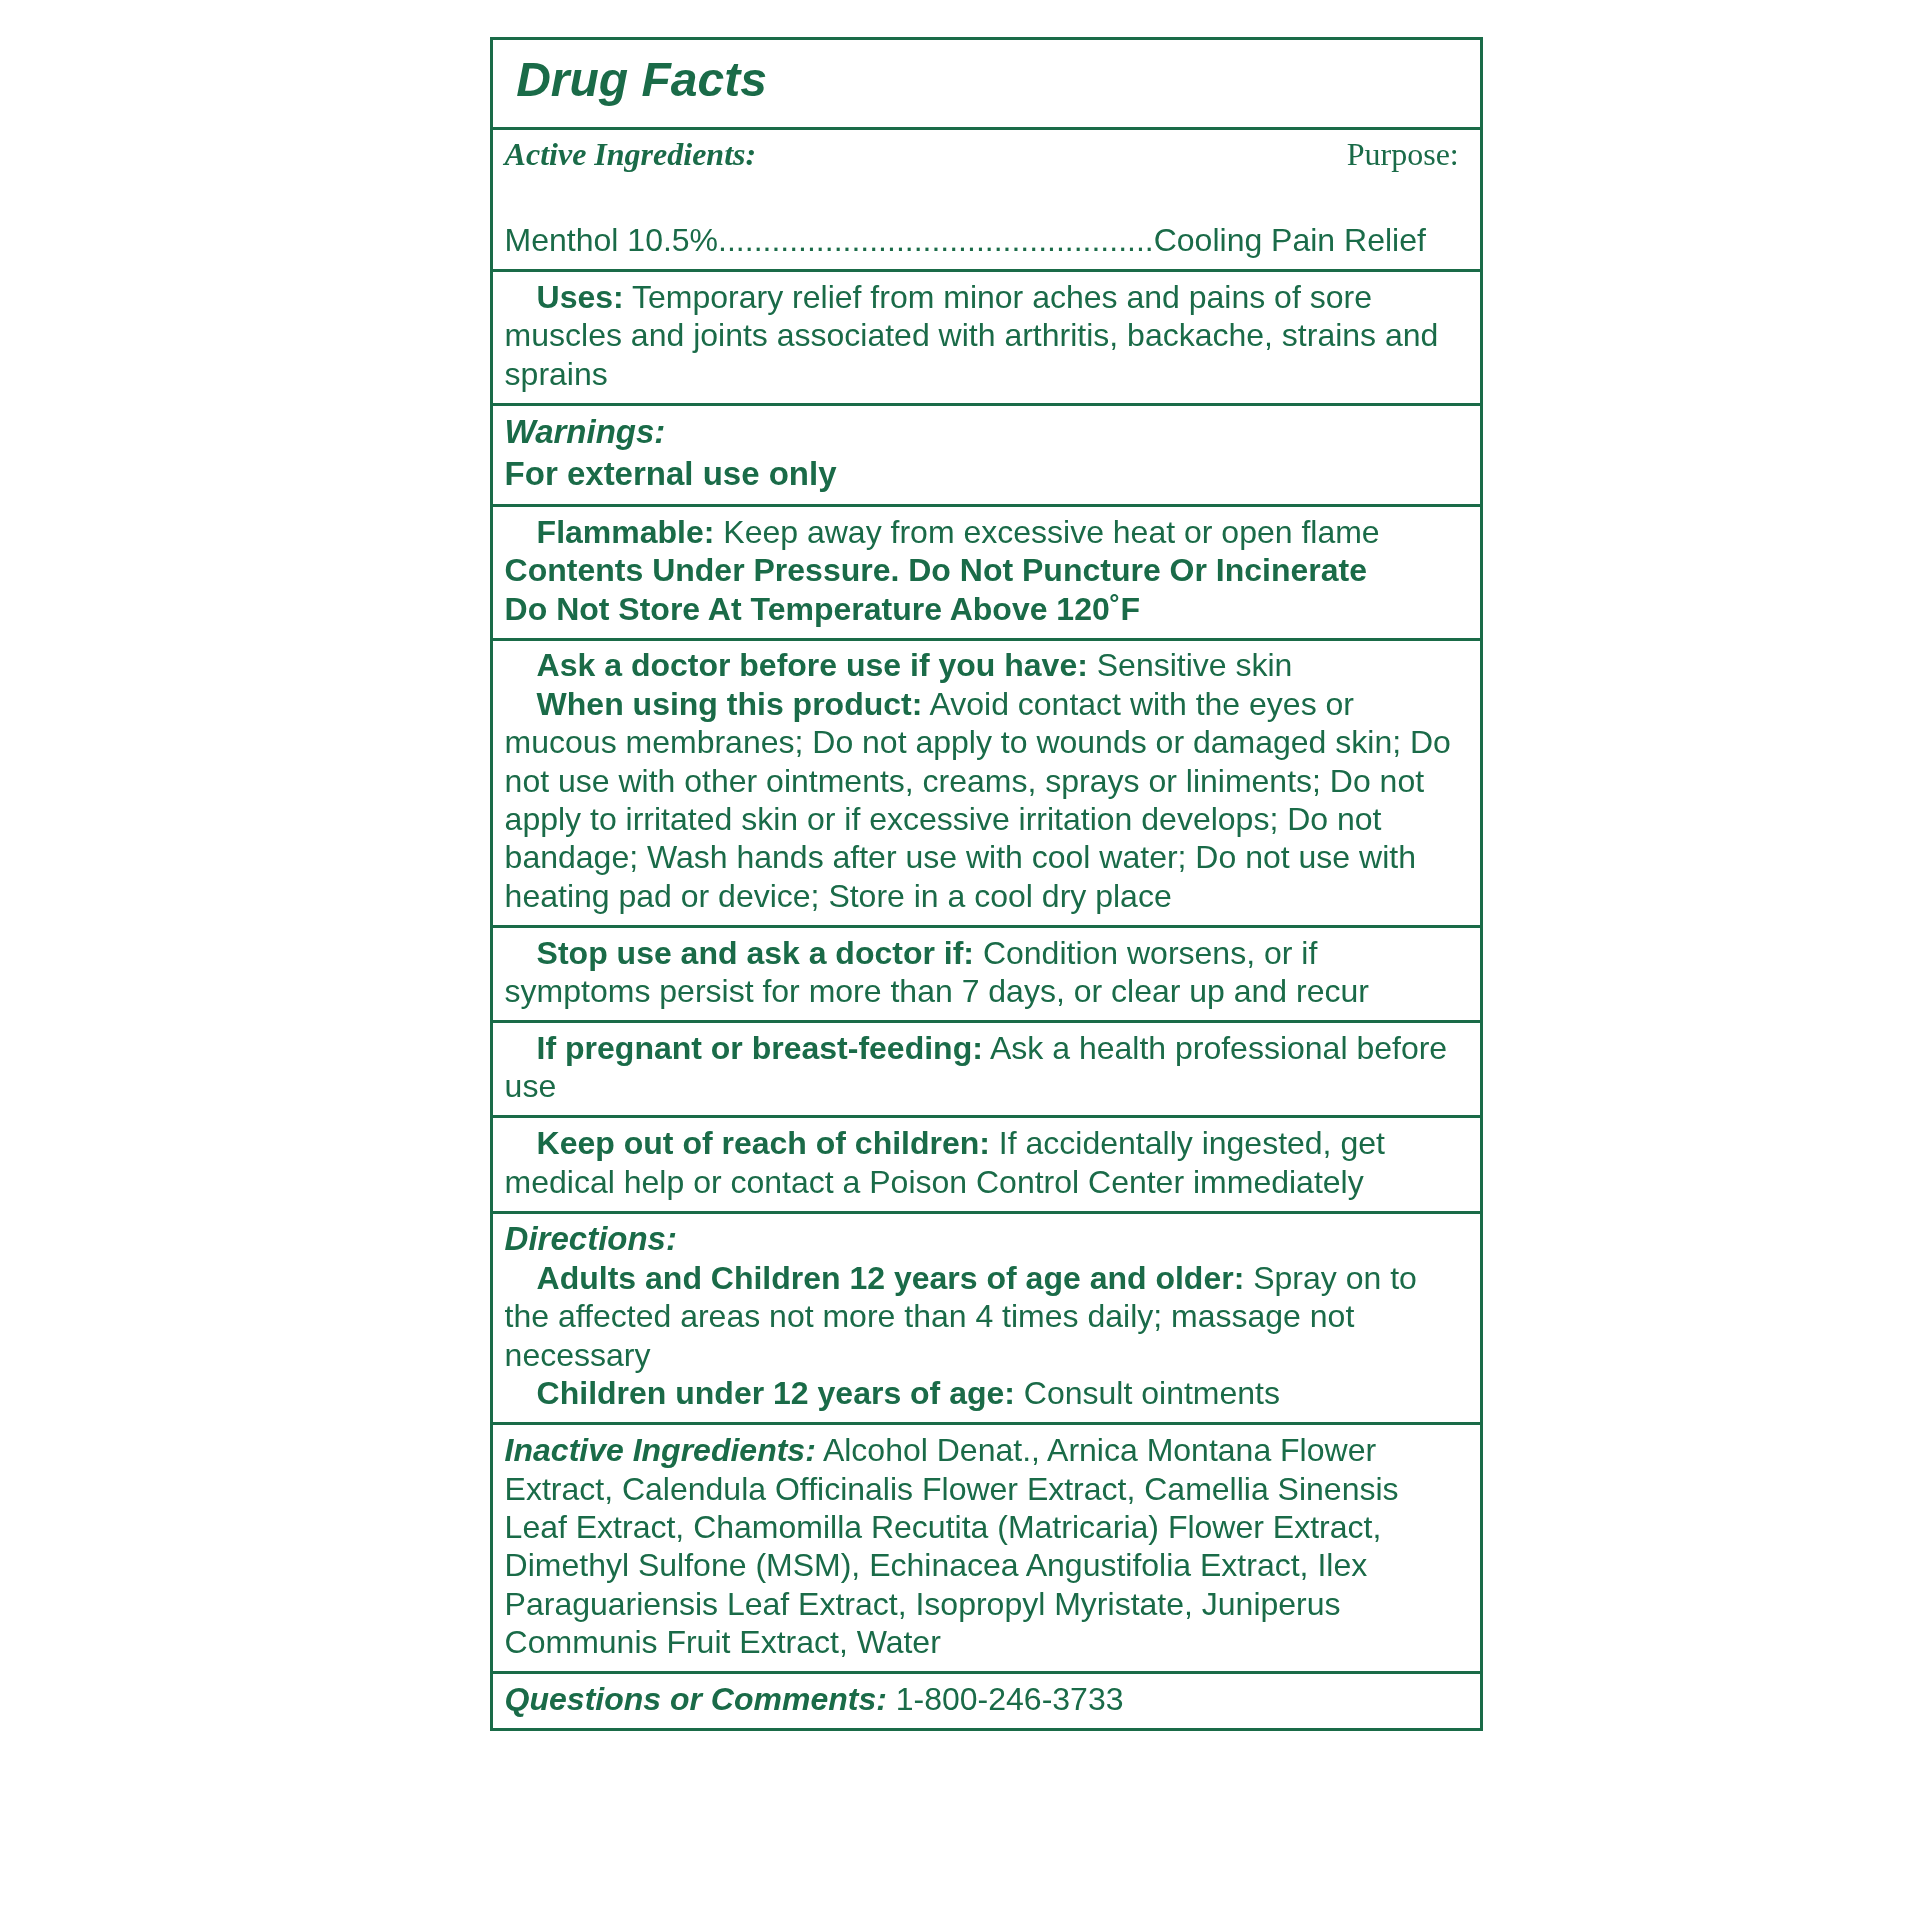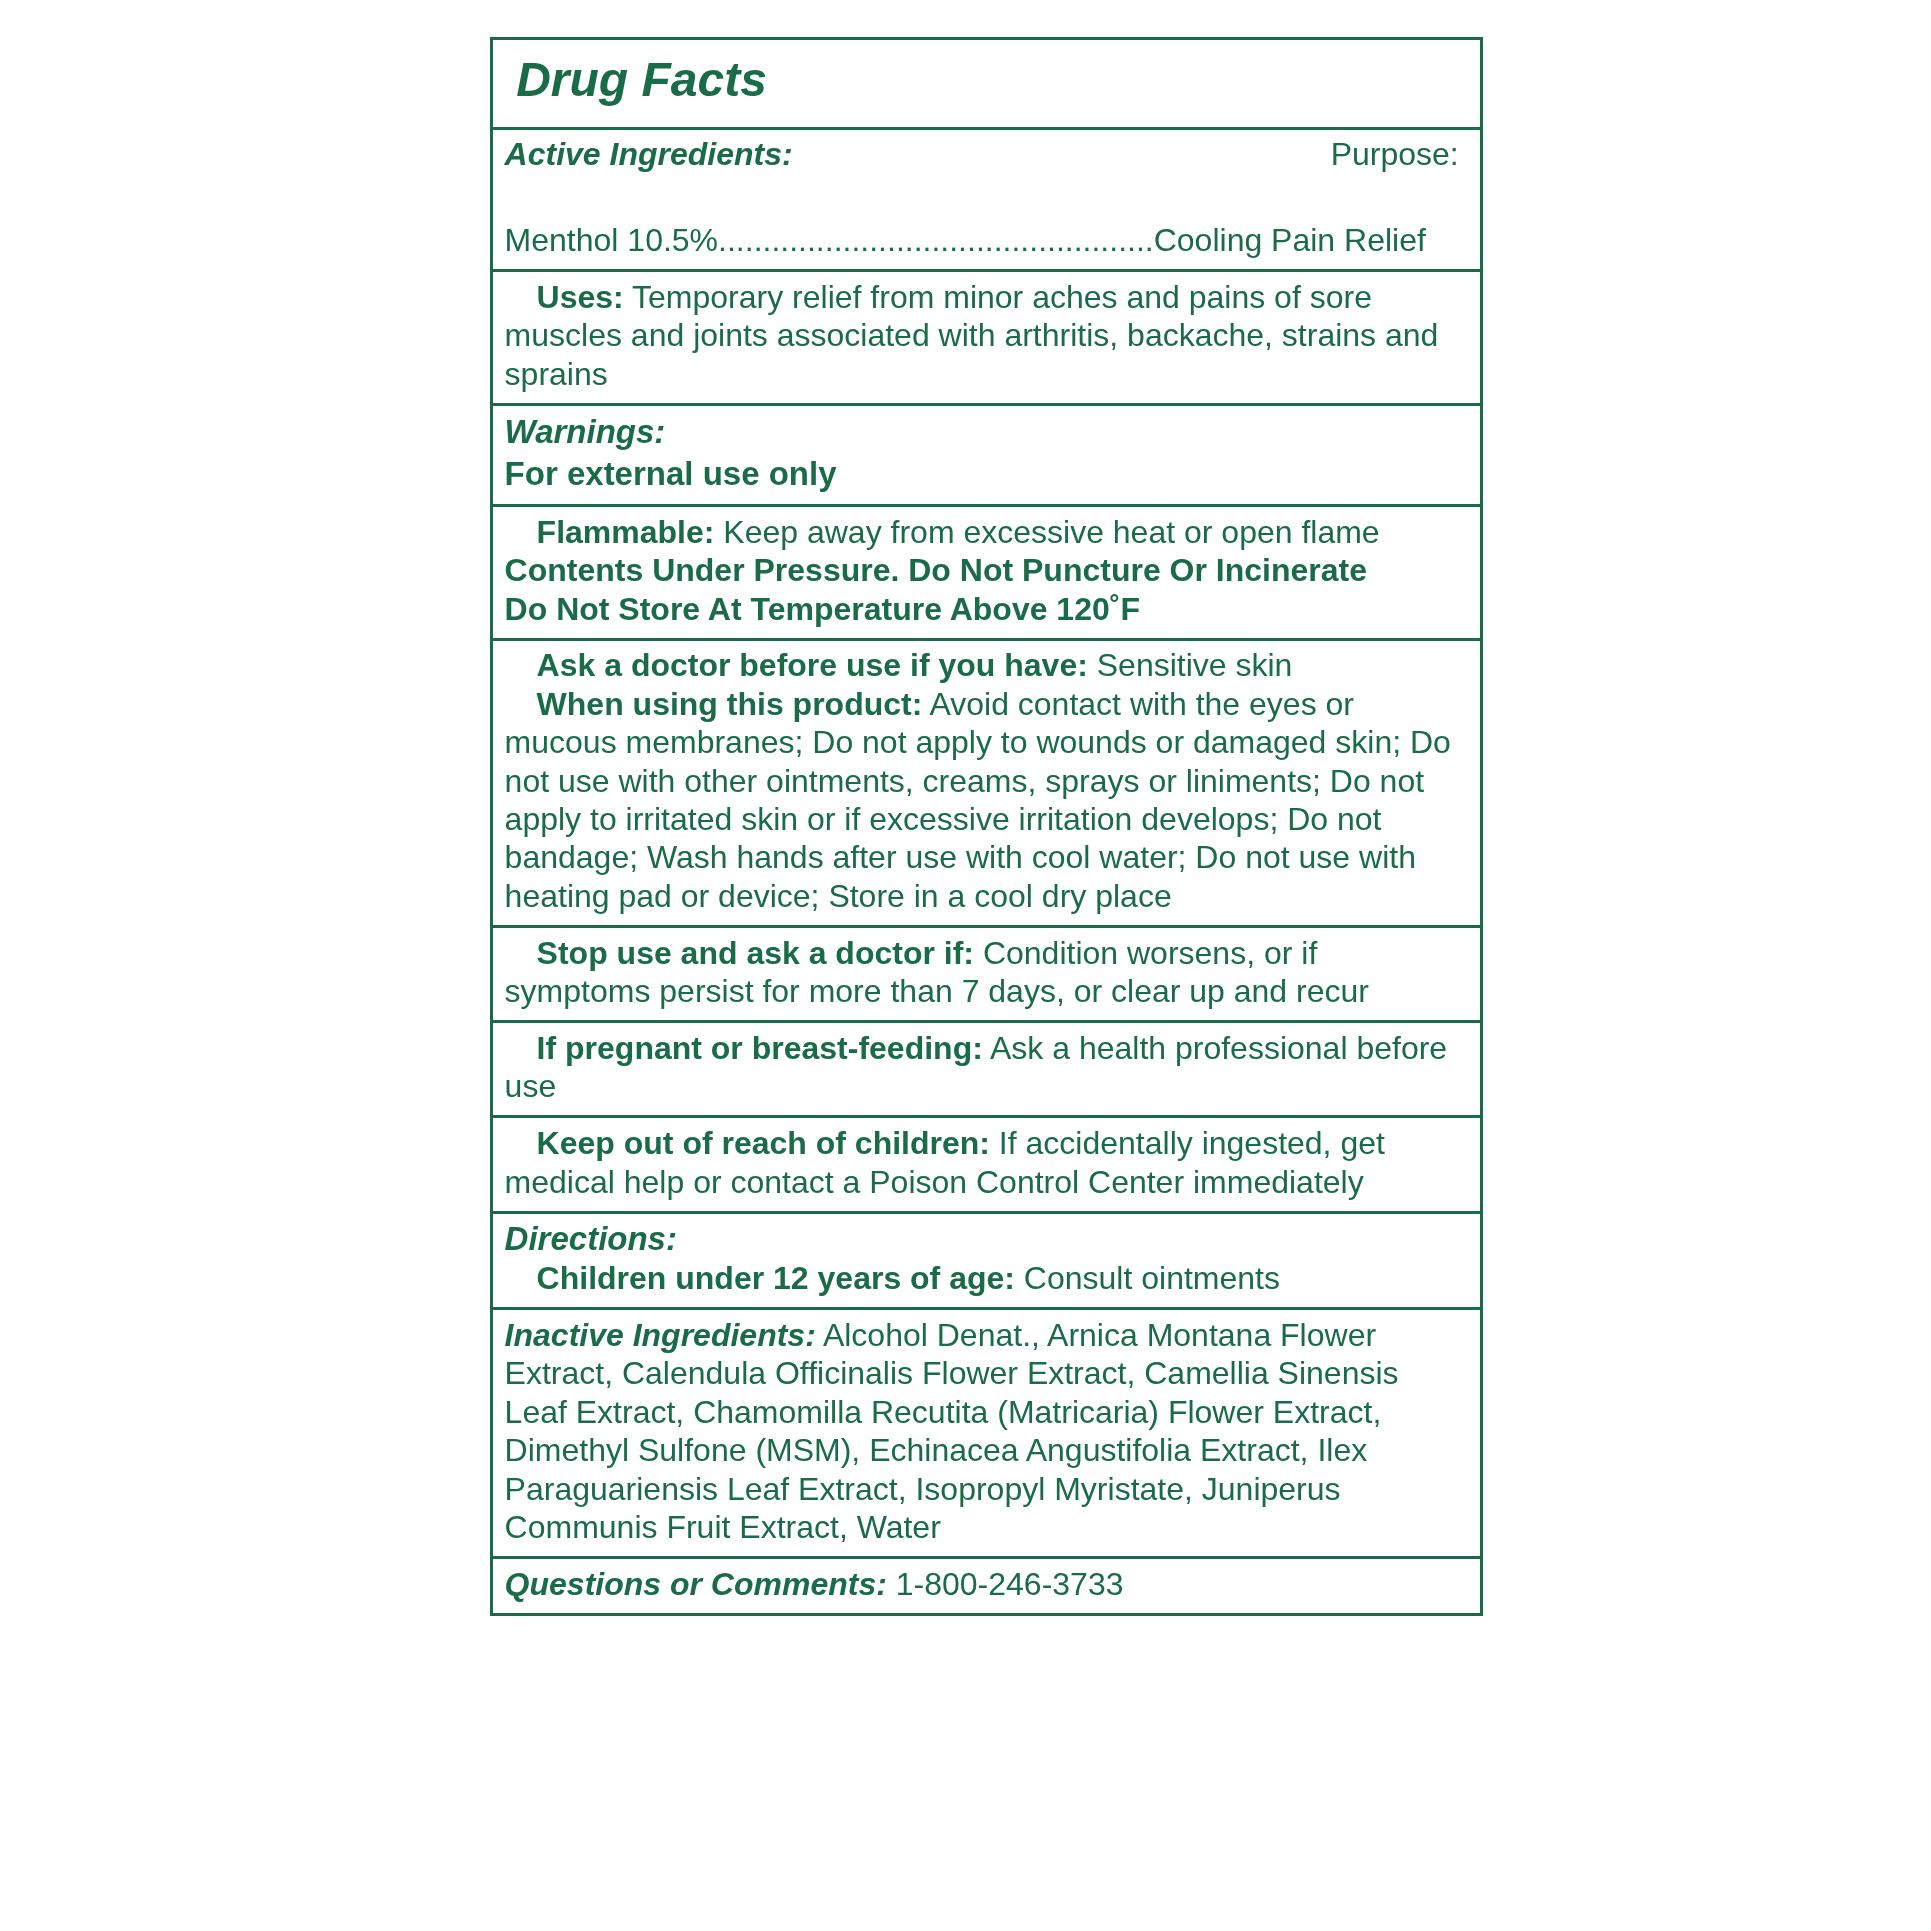--- a/index.html
+++ b/index.html
@@ -44,20 +44,21 @@
     letter-spacing: 0px;
     line-height: 1.05;
     padding: 9.7px 11.6px 11.6px 11.6px;
   }
   .row-head {
     display: flex;
     justify-content: space-between;
     align-items: baseline;
     font-size: 32px;
     line-height: 1.18;
+    font-family: Liberation Serif, serif;
   }
   .ai-label {
     font-style: italic;
     font-weight: bold;
   }
   .purpose-label {
     font-weight: normal;
     padding-right: 9.7px;
   }
   .ai-line {
@@ -143,20 +144,21 @@
     <div class="section">
       <p class="p body-text"><span class="lead">If pregnant or breast-feeding:</span><span> Ask a health professional before use</span></p>
     </div>
 
     <div class="section">
       <p class="p body-text"><span class="lead">Keep out of reach of children:</span><span> If accidentally ingested, get medical help or contact a Poison Control Center immediately</span></p>
     </div>
 
     <div class="section">
       <div class="block-warn-title">Directions:</div>
+      <p class="p body-text"><span class="lead">Adults and Children 12 years of age and older:</span><span> Spray on to the affected areas not more than 4 times daily; massage not necessary</span></p>
       <p class="p body-text"><span class="lead">Children under 12 years of age:</span><span> Consult ointments</span></p>
     </div>
 
     <div class="section">
       <p class="p body-text"><span class="lead-italic">Inactive Ingredients:</span><span>  Alcohol Denat., Arnica Montana Flower Extract, Calendula Officinalis Flower Extract, Camellia Sinensis Leaf Extract, Chamomilla Recutita (Matricaria) Flower Extract, Dimethyl Sulfone (MSM), Echinacea Angustifolia Extract, Ilex Paraguariensis Leaf Extract, Isopropyl Myristate, Juniperus Communis Fruit Extract, Water</span></p>
     </div>
 
     <div class="section">
       <p class="p body-text"><span class="lead-italic">Questions or Comments:</span><span> 1-800-246-3733</span></p>
     </div>

